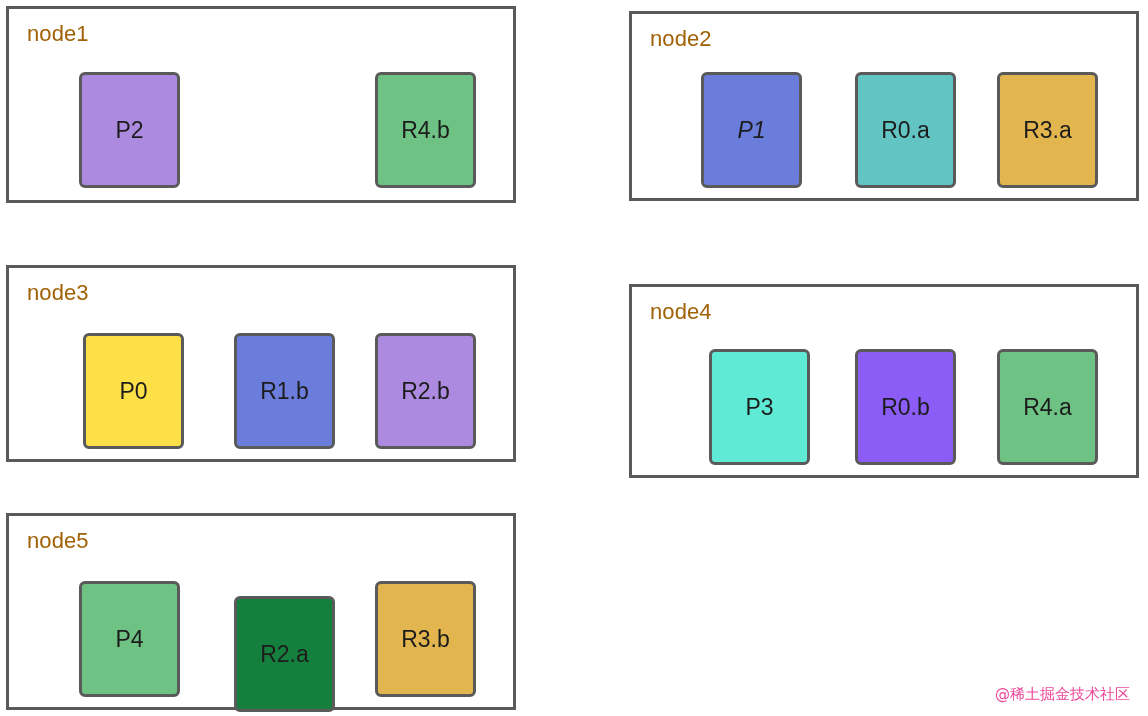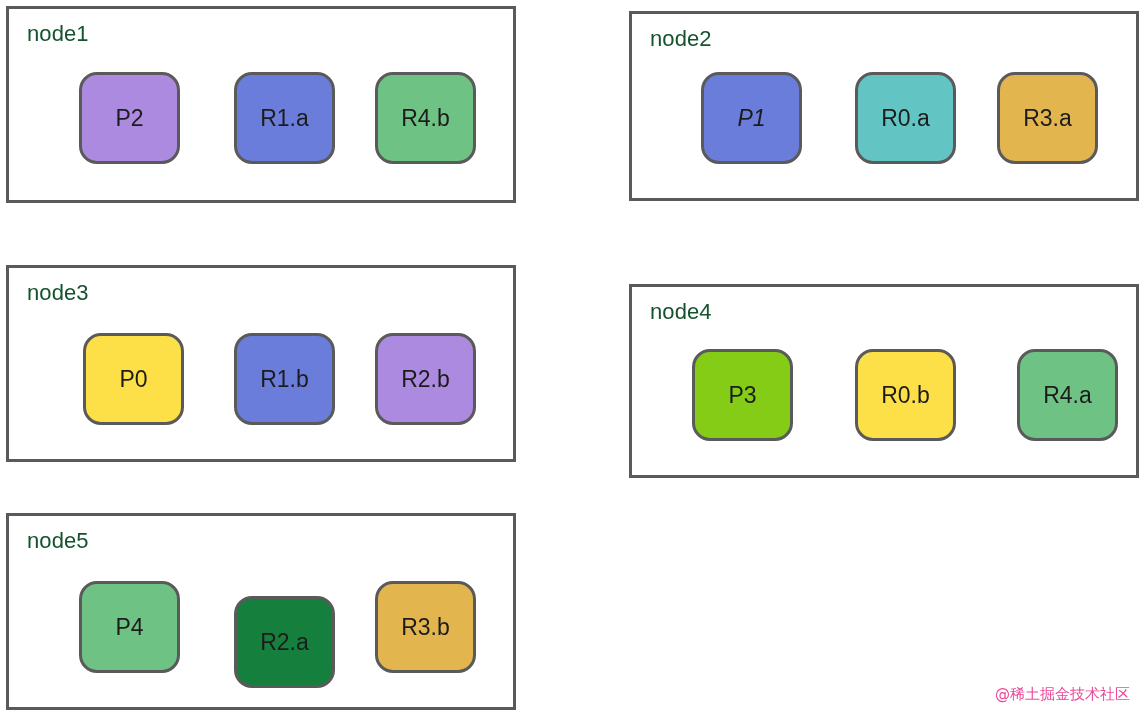--- a/index.html
+++ b/index.html
@@ -29,42 +29,42 @@
     box-sizing: border-box;
     border: 3px solid #5a5a5a;
     background: #ffffff;
   }
 
   .node-label {
     position: absolute;
     left: 18px;
     top: 14px;
     font-size: 22px;
-    color: #14532d;
+    color: #a16207;
     font-family: "Liberation Sans", sans-serif;
     letter-spacing: 0.1px;
     line-height: 1;
     white-space: nowrap;
   }
 
   .items-row {
     position: absolute;
     left: 0;
     top: 0;
     width: 100%;
     height: 100%;
   }
 
   .item-box {
     position: absolute;
     box-sizing: border-box;
     width: 101px;
-    height: 92px;
+    height: 116px;
     border: 3px solid #5a5a5a;
-    border-radius: 18px;
+    border-radius: 6px;
     display: flex;
     align-items: center;
     justify-content: center;
     font-size: 23px;
     color: #1c1c1c;
     font-family: "Liberation Sans", sans-serif;
     line-height: 1;
   }
 
   .watermark {
@@ -81,23 +81,20 @@
 </head>
 <body>
 
 <div class="canvas">
   <div id="nodes-container">
       <div class="node-group" style="left: 6px; top: 6px; width: 510px; height: 197px; border-color: rgb(90, 90, 90);">
         <div class="node-label">node1</div>
         <div class="items-row">
           <div class="item-box" style="left: 70px; top: 63px; background: rgb(172, 138, 224); border-color: rgb(90, 90, 90);">
             <span>P2</span>
-          </div>
-          <div class="item-box" style="left: 225px; top: 63px; background: rgb(107, 125, 219); border-color: rgb(90, 90, 90);">
-            <span>R1.a</span>
           </div>
           <div class="item-box" style="left: 366px; top: 63px; background: rgb(110, 194, 131); border-color: rgb(90, 90, 90);">
             <span>R4.b</span>
           </div>
         </div>
       </div>
       <div class="node-group" style="left: 629px; top: 11px; width: 510px; height: 190px; border-color: rgb(90, 90, 90);">
         <div class="node-label">node2</div>
         <div class="items-row">
           <div class="item-box" style="left: 69px; top: 58px; background: rgb(107, 125, 219); border-color: rgb(90, 90, 90); font-style: italic;">
@@ -121,27 +118,27 @@
             <span>R1.b</span>
           </div>
           <div class="item-box" style="left: 366px; top: 65px; background: rgb(172, 138, 224); border-color: rgb(90, 90, 90);">
             <span>R2.b</span>
           </div>
         </div>
       </div>
       <div class="node-group" style="left: 629px; top: 284px; width: 510px; height: 194px; border-color: rgb(90, 90, 90);">
         <div class="node-label">node4</div>
         <div class="items-row">
-          <div class="item-box" style="left: 60px; top: 62px; background: #84cc16; border-color: rgb(90, 90, 90);">
+          <div class="item-box" style="left: 77px; top: 62px; background: #5eead4; border-color: rgb(90, 90, 90);">
             <span>P3</span>
           </div>
-          <div class="item-box" style="left: 223px; top: 62px; background: #fde047; border-color: rgb(90, 90, 90);">
+          <div class="item-box" style="left: 223px; top: 62px; background: #8b5cf6; border-color: rgb(90, 90, 90);">
             <span>R0.b</span>
           </div>
-          <div class="item-box" style="left: 365px; top: 62px; background: rgb(110, 194, 131); border-color: rgb(90, 90, 90); margin-left: 20px;">
+          <div class="item-box" style="left: 365px; top: 62px; background: rgb(110, 194, 131); border-color: rgb(90, 90, 90);">
             <span>R4.a</span>
           </div>
         </div>
       </div>
       <div class="node-group" style="left: 6px; top: 513px; width: 510px; height: 197px; border-color: rgb(90, 90, 90);">
         <div class="node-label">node5</div>
         <div class="items-row">
           <div class="item-box" style="left: 70px; top: 65px; background: rgb(110, 194, 131); border-color: rgb(90, 90, 90);">
             <span>P4</span>
           </div>

